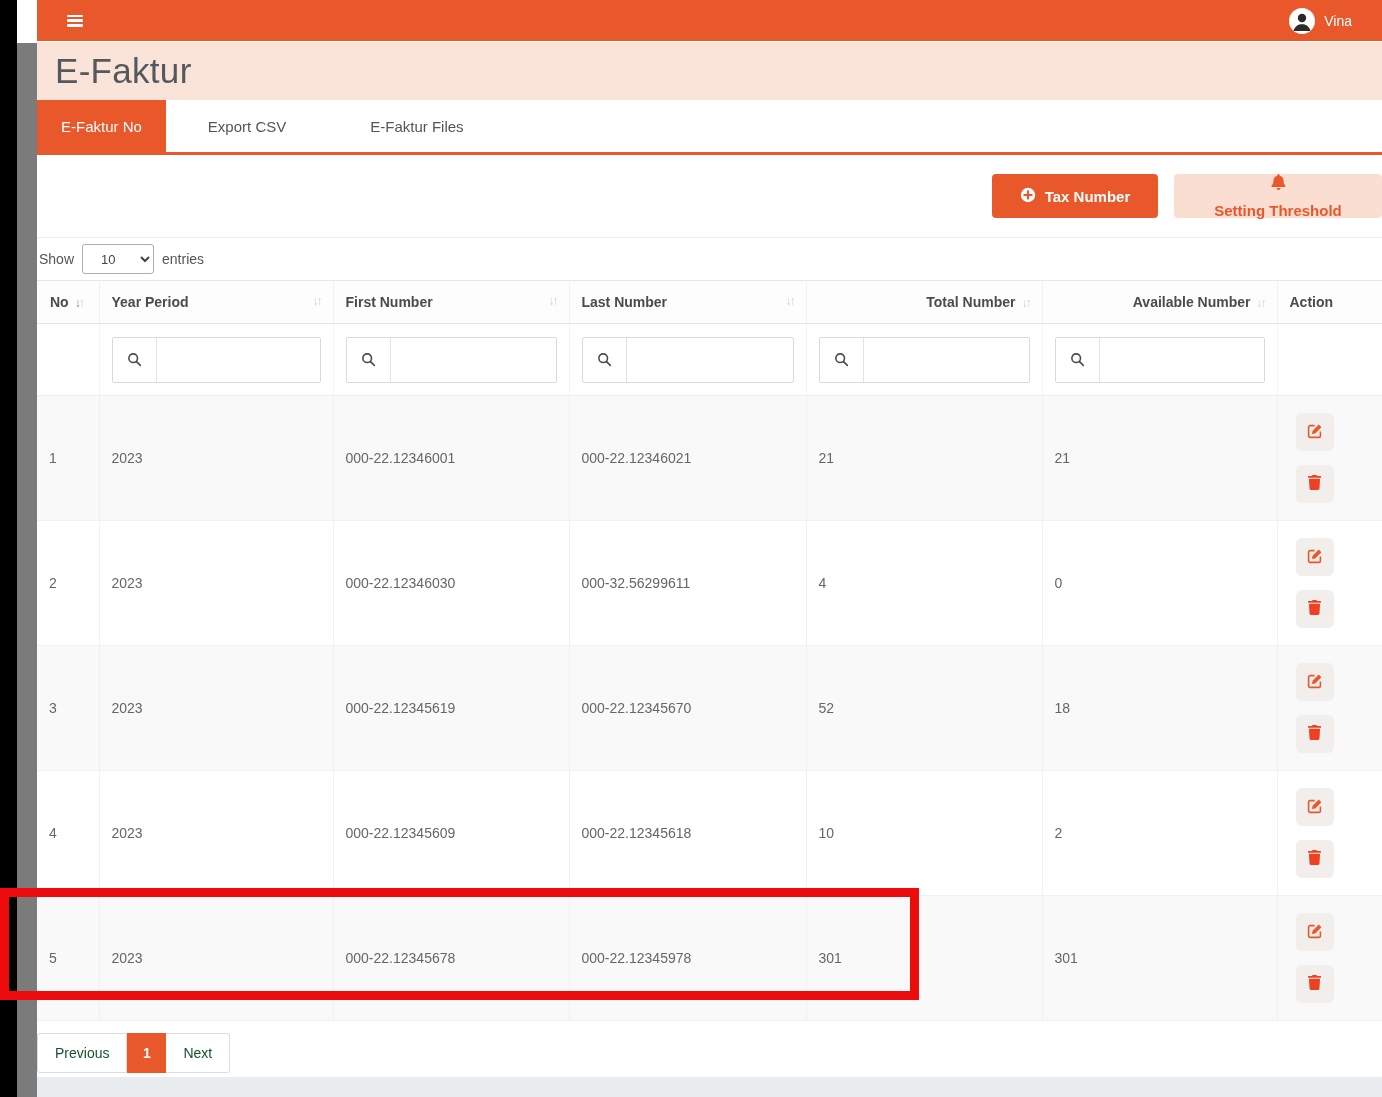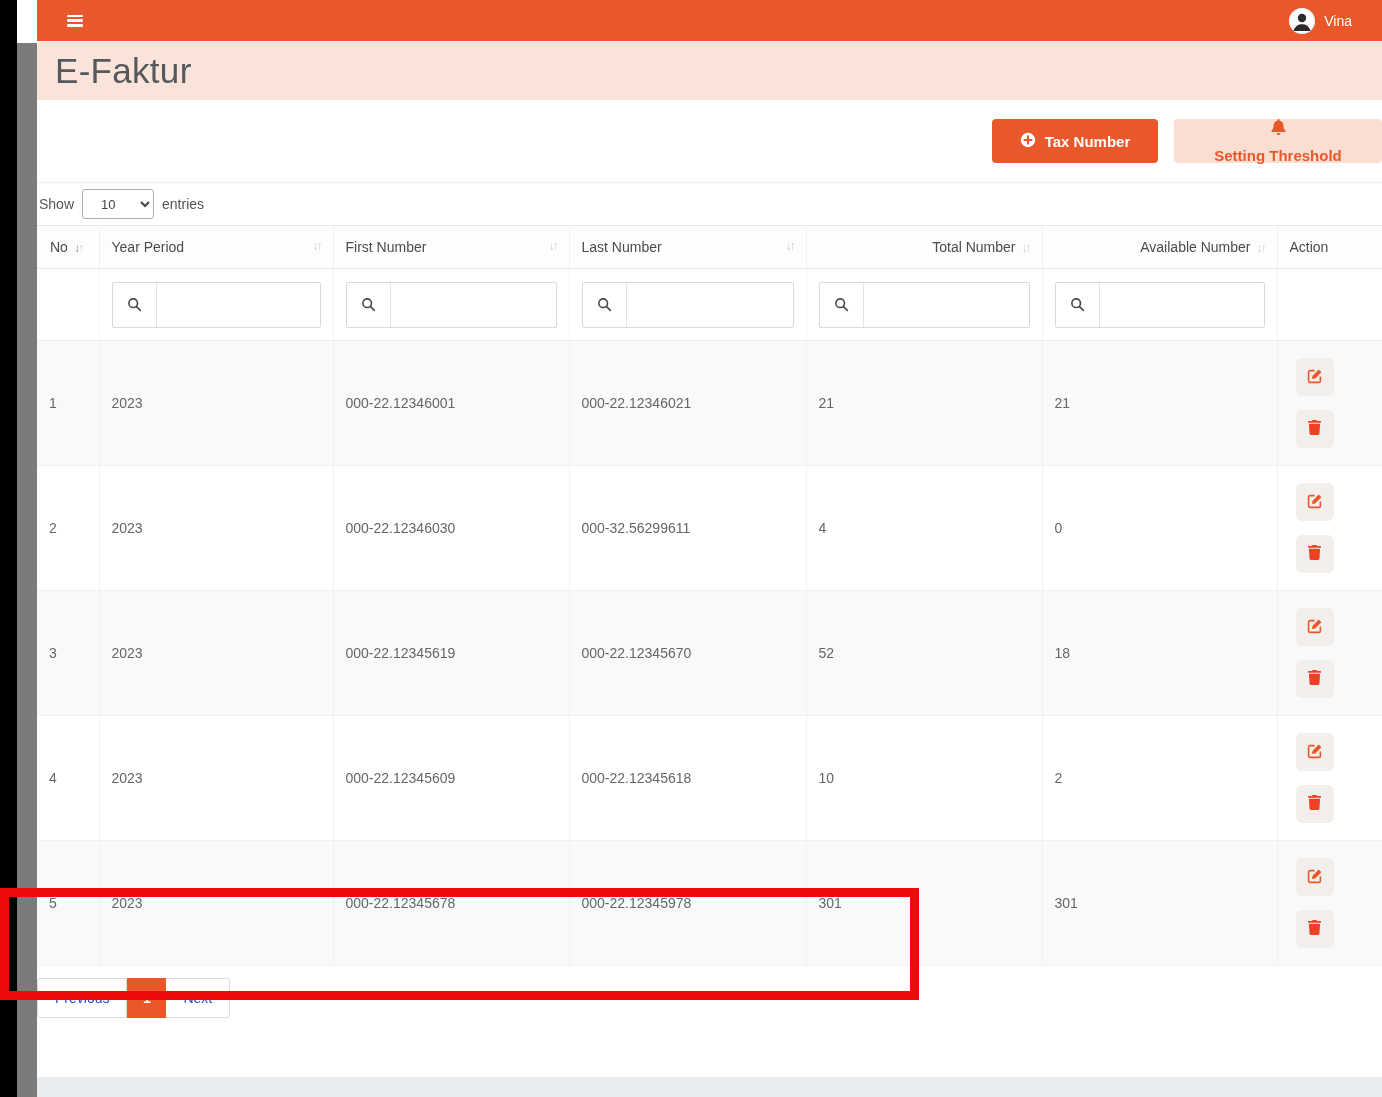--- a/index.html
+++ b/index.html
@@ -39,41 +39,41 @@
   .btn-soft { background:#FBDED2; color:#E8582B; width:208px;flex-direction:column; }
 
   
   .entries-row { height:42px; display:flex; align-items:center; gap:8px; font-size:14px; color:#555; padding-left:2px; }
   .entries-select { width:72px; height:30px; border:1px solid #adadad; border-radius:3px; font-size:13px; color:#444; padding-left:14px; background:#fff; font-family:inherit; }
 
   
   table { border-collapse:collapse; table-layout:fixed; width:1345px; }
   col.c1{width:62px;} col.c2{width:234px;} col.c3{width:236px;} col.c4{width:237px;}
   col.c5{width:236px;} col.c6{width:235px;} col.c7{width:105px;}
-  thead th { height:43px; font-size:14px; font-weight:normal; color:#4b4b4b; text-align:left; padding:0 12px;
+  thead th { height:43px; font-size:14px; font-weight:bold; color:#4b4b4b; text-align:left; padding:0 12px;
              border-top:1px solid #e6e6e6; border-bottom:1px solid #e6e6e6; border-right:1px solid #f1f1f1; background:#fdfdfd; white-space:nowrap; }
   thead th.num { text-align:right; }
   thead th:first-child { padding-left:13px; }
   .sort-icons { display:inline-block; margin-left:6px; font-size:12px; letter-spacing:-2px; color:#cfcfcf; }
   .sort-icons .active-arrow { color:#8a8a8a; }
   tr.filter-row td { height:72px; background:#fff; border-right:1px solid #f4f4f4; border-bottom:1px solid #ededed; padding:0 12px; vertical-align:middle; }
   .search-group { display:flex; align-items:center; height:46px; border:1px solid #d9d9d9; border-radius:2px; background:#fff; }
   .search-prefix { width:44px; height:100%; display:flex; align-items:center; justify-content:center; border-right:1px solid #e3e3e3; }
   .search-group input { flex:1; height:100%; border:none; outline:none; font-size:14px; padding:0 10px; min-width:0; background:transparent; font-family:inherit; }
   tbody td { height:125px; font-size:14px; color:#666; padding:0 12px; border-right:1px solid #f1f1f1; border-bottom:1px solid #f1f1f1; vertical-align:middle; }
   tbody tr:nth-child(odd) td { background:#f9f9f9; }
   tbody tr:nth-child(even) td { background:#ffffff; }
   tbody td.num { text-align:left; }
   td.actions-cell { padding-left:18px; }
   .actions-stack { display:flex; flex-direction:column; gap:14px; }
   .act-btn { width:38px; height:38px; border:none; border-radius:6px; background:#f2eeeb; display:flex; align-items:center; justify-content:center; cursor:pointer; }
 
   
   .pagination { margin-top:12px; display:flex; }
-  .page-btn { height:40px; background:#fff; border:1px solid #dcdcdc; color:#1d4ed8; font-size:14px; padding:4px 17px; cursor:pointer; font-family:inherit; }
+  .page-btn { height:40px; background:#fff; border:1px solid #dcdcdc; color:#14532d; font-size:14px; padding:4px 17px; cursor:pointer; font-family:inherit; }
   .page-btn.prev { border-radius:3px 0 0 3px; }
   .page-btn.next { border-radius:0 3px 3px 0; border-left:none; }
   .page-btn.current { background:#E8582B; border-color:#E8582B; color:#fff; width:39px; padding:0; font-weight:bold; }
 
   
   .footer { position:absolute; left:0; bottom:0; width:1345px; height:20px; background:#e9edf0; }
 
   
   .annotation-rect { position:absolute; left:0; top:888px; width:919px; height:112px; border:9px solid #EE0B0B; z-index:20; pointer-events:none; }
 </style>
@@ -103,20 +103,25 @@
           </svg>
         </span>
         <span class="user-name">Vina</span>
       </div>
     </div>
 
     <div class="title-bar">
       <span class="page-title">E-Faktur</span>
     </div>
 
+    <div class="tab-bar">
+      <button class="tab active">E-Faktur No</button>
+      <button class="tab">Export CSV</button>
+      <button class="tab">E-Faktur Files</button>
+    </div>
 
     <div class="toolbar">
       <button class="btn btn-primary">
         <span>
           <svg width="16" height="16" viewBox="0 0 16 16">
             <circle cx="8" cy="8" r="7.2" fill="#fff"></circle>
             <path d="M8 4.4v7.2M4.4 8h7.2" stroke="#E8582B" stroke-width="2.2" stroke-linecap="round"></path>
           </svg>
         </span>
         <span>Tax Number</span>

